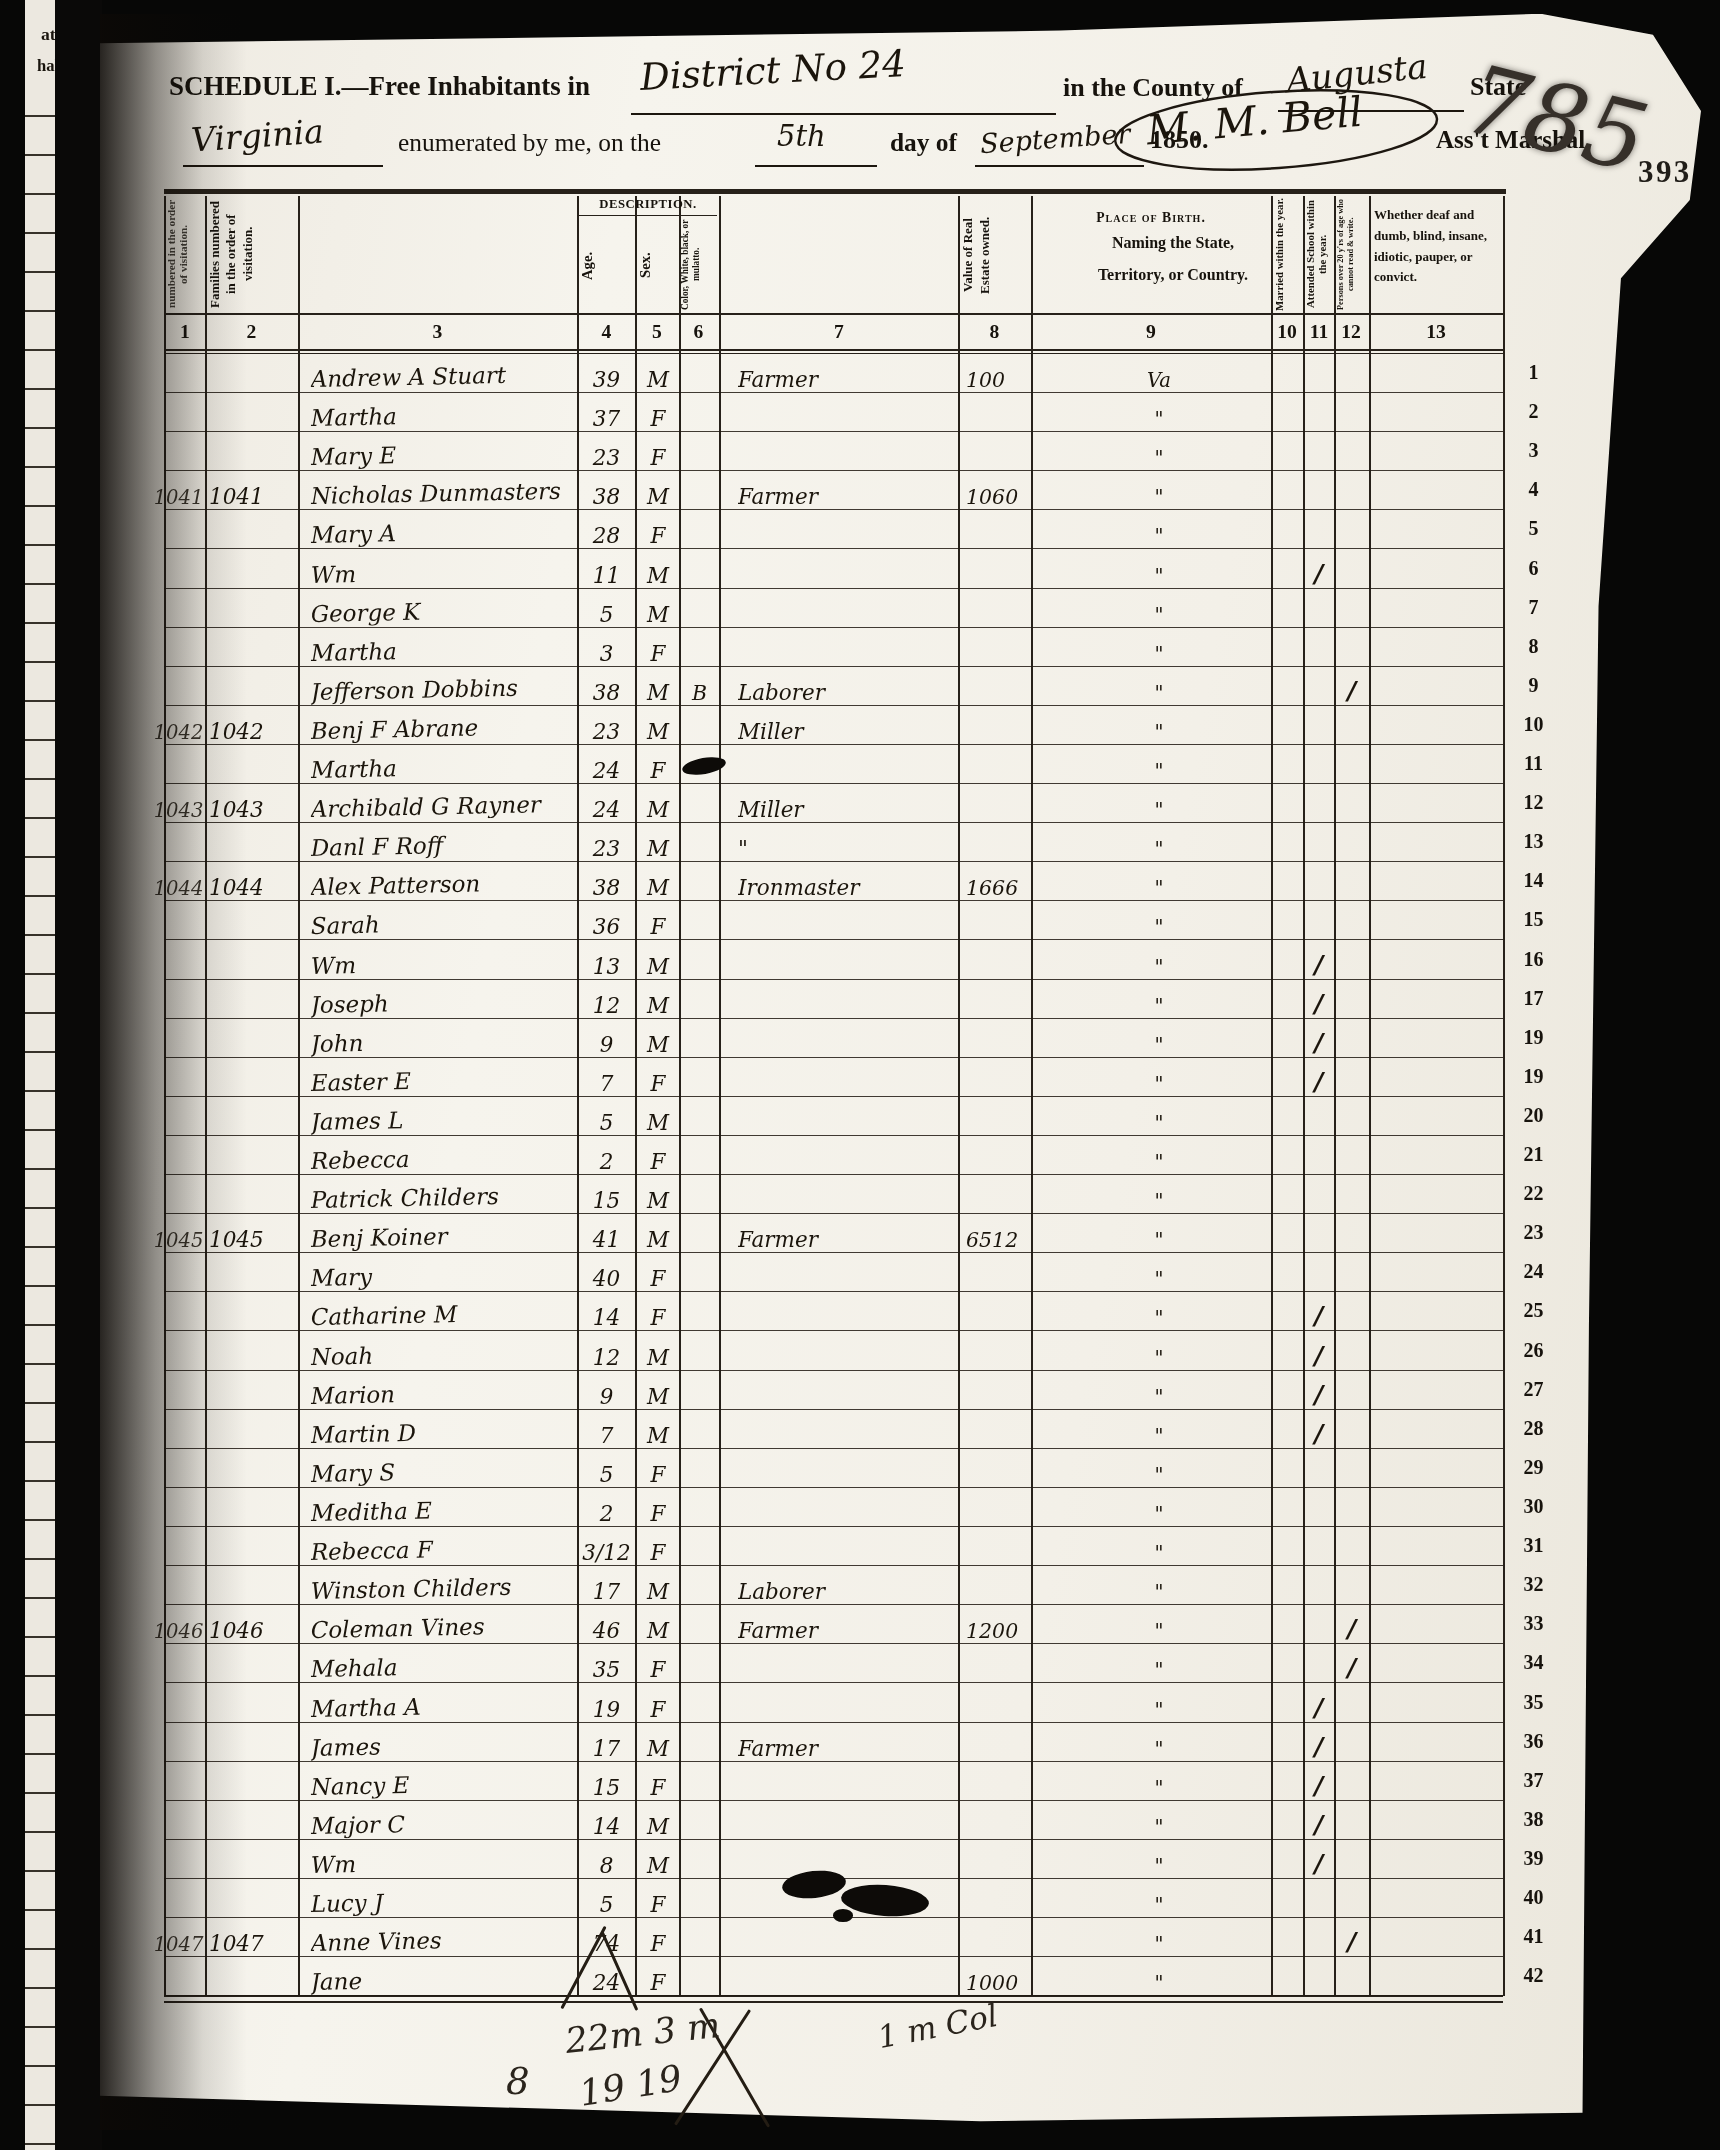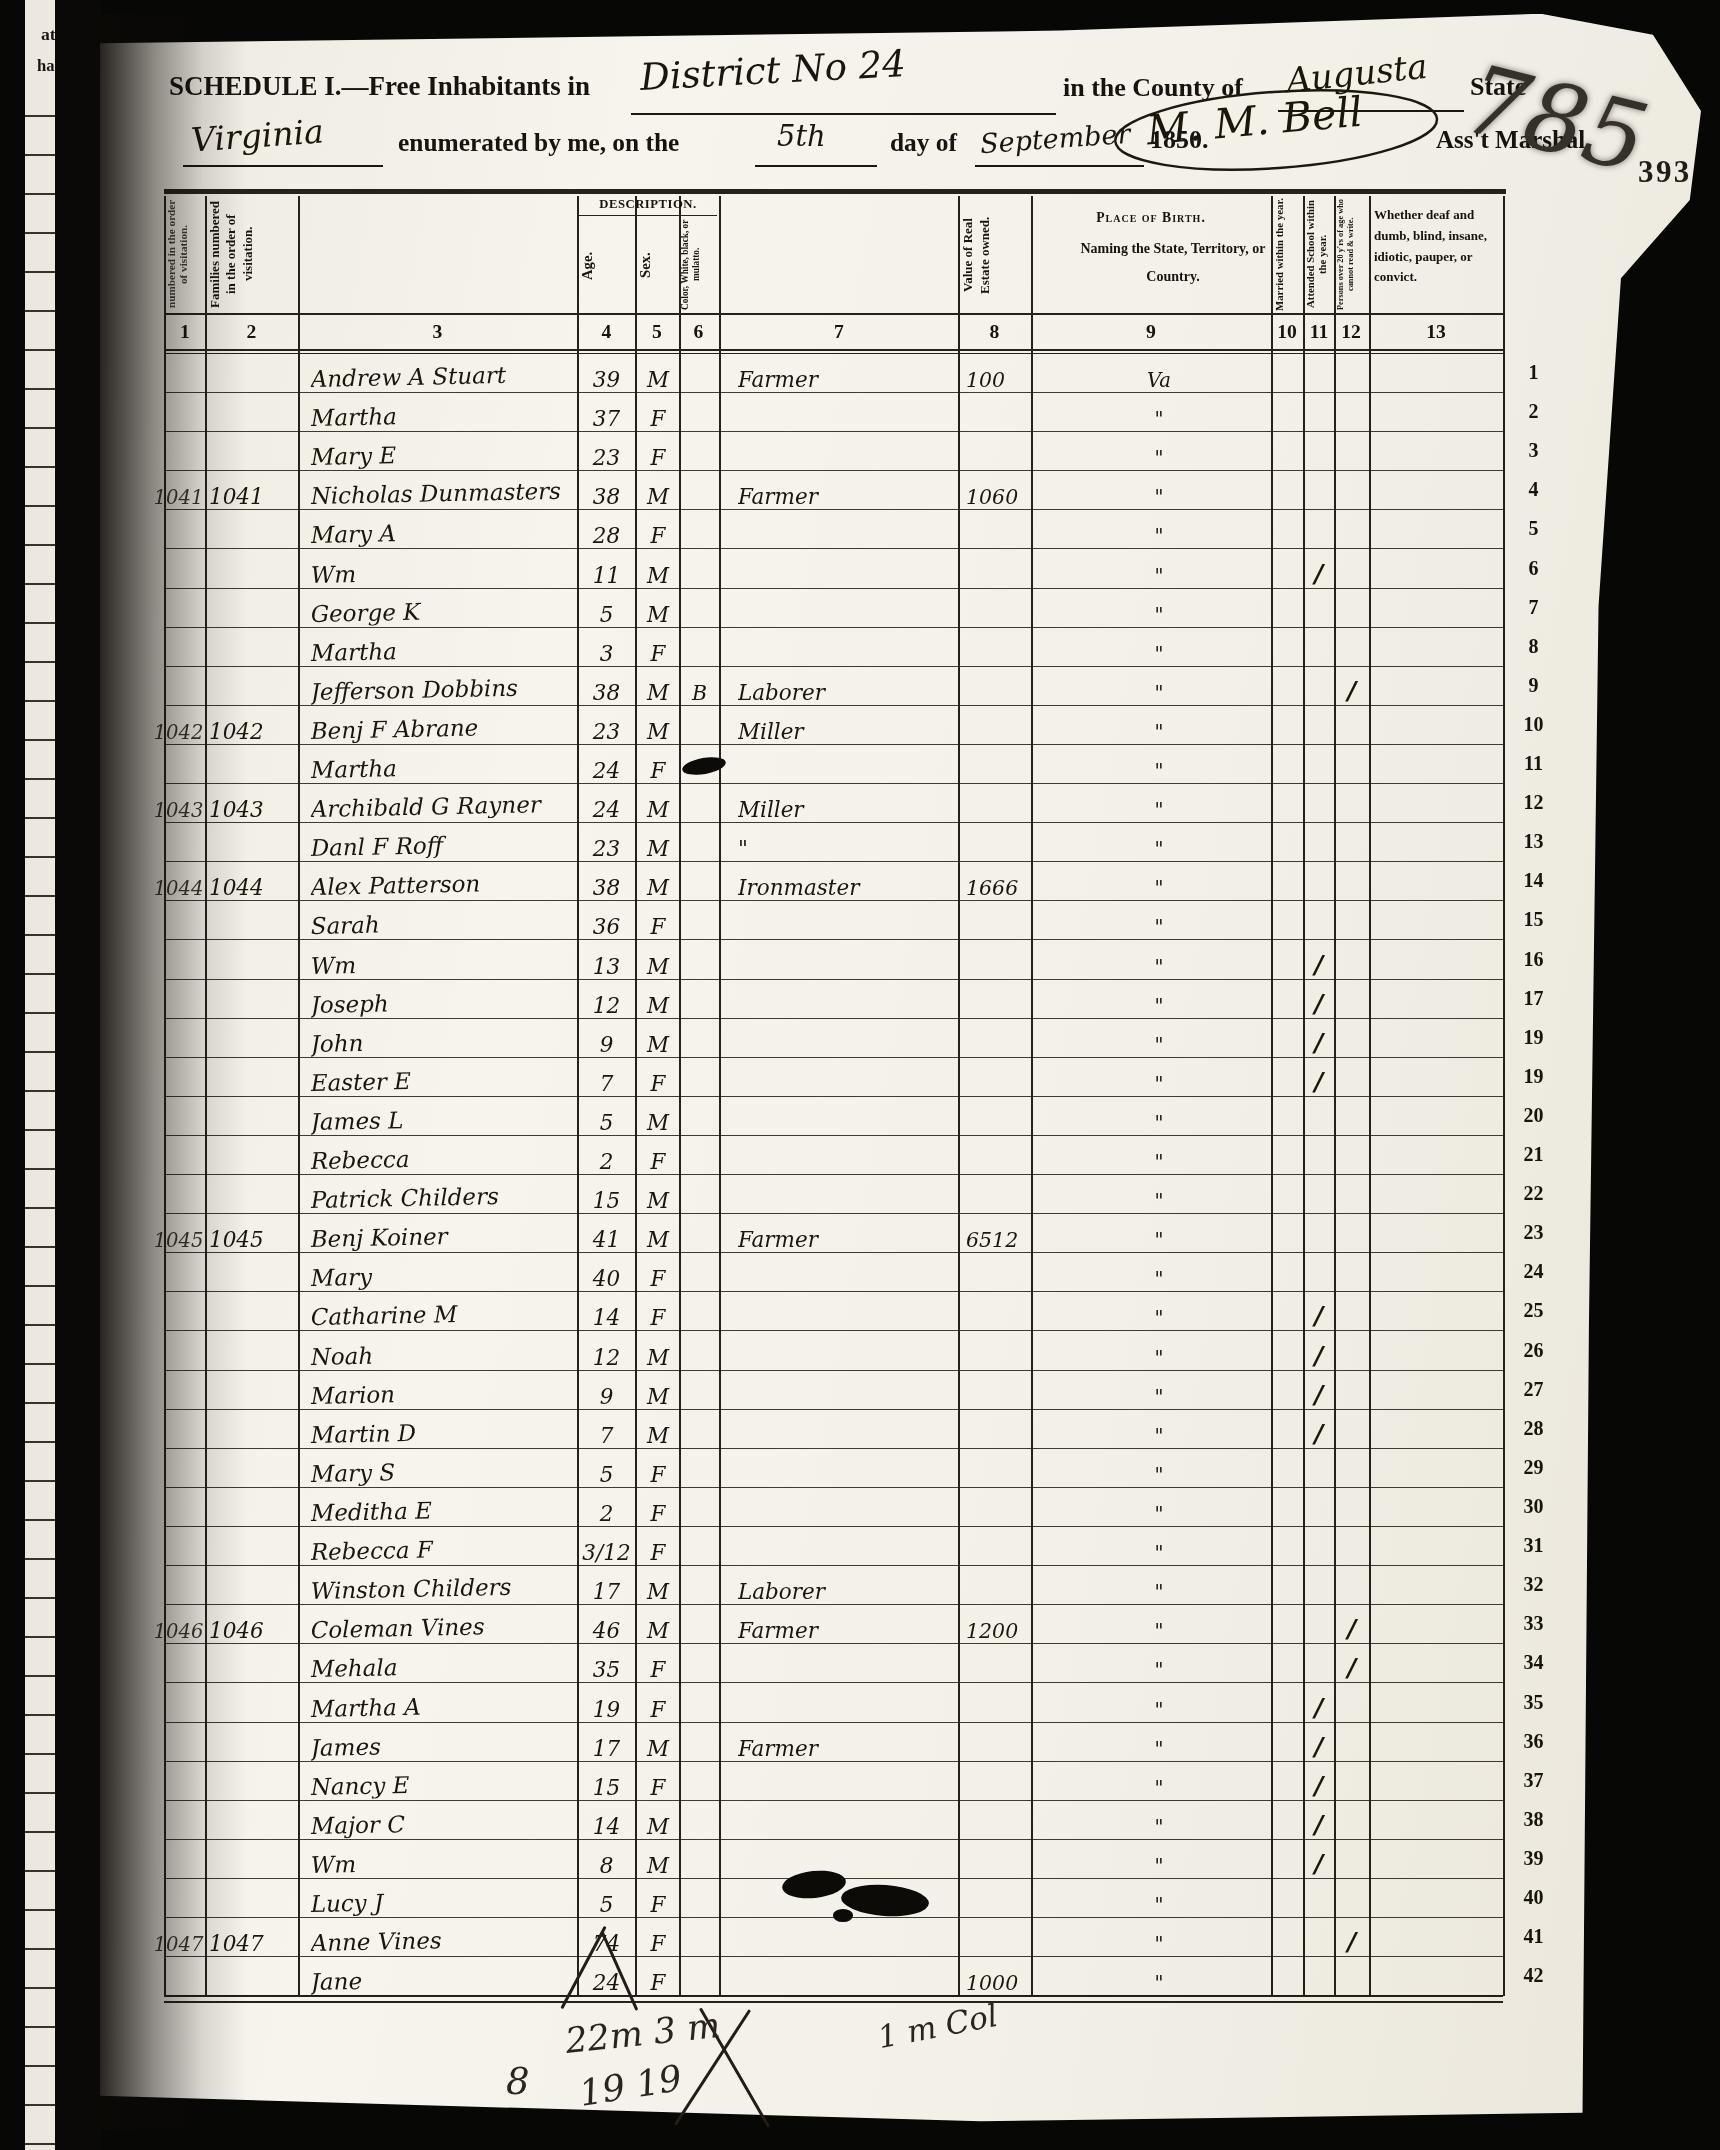--- a/index.html
+++ b/index.html
@@ -75,21 +75,21 @@
   <div class="abs printed" style="left:169px;top:71px;font-size:27px;font-weight:700;z-index:3;">SCHEDULE I.—Free Inhabitants in</div>
   <div class="abs hw" style="left:640px;top:49px;font-size:37px;transform:rotate(-3deg);z-index:4;">District No 24</div>
   <div class="underline-hw" style="left:631px;top:113px;width:425px;"></div>
   <div class="abs printed" style="left:1063px;top:73px;font-size:26px;font-weight:700;z-index:3;">in the County of</div>
   <div class="abs hw" style="left:1286px;top:53px;font-size:34px;transform:rotate(-6deg);z-index:4;">Augusta</div>
   <div class="underline-hw" style="left:1278px;top:110px;width:186px;"></div>
   <div class="abs printed" style="left:1470px;top:72px;font-size:26px;font-weight:700;z-index:3;">State</div>
 
   <div class="abs hw" style="left:191px;top:116px;font-size:33px;transform:rotate(-4deg);z-index:4;">Virginia</div>
   <div class="underline-hw" style="left:183px;top:165px;width:200px;"></div>
-  <div class="abs printed" style="left:398px;top:128px;font-size:25.4px;font-weight:700;z-index:3;">enumerated by me, on the</div>
+  <div class="abs printed" style="left:398px;top:128px;font-size:25.4px;font-weight:400;z-index:3;">enumerated by me, on the</div>
   <div class="abs hw" style="left:777px;top:119px;font-size:29px;z-index:4;">5th</div>
   <div class="underline-hw" style="left:755px;top:165px;width:122px;"></div>
   <div class="abs printed" style="left:890px;top:128px;font-size:25.4px;font-weight:700;z-index:3;">day of</div>
   <div class="abs hw" style="left:980px;top:123px;font-size:27px;transform:rotate(-4deg);z-index:4;">September</div>
   <div class="underline-hw" style="left:975px;top:165px;width:169px;"></div>
   <div class="abs printed" style="left:1150px;top:125px;font-size:26px;font-weight:700;z-index:3;">1850.</div>
 
   <svg class="abs" style="left:1110px;top:81px;z-index:3;" width="342" height="98" viewBox="0 0 700 200">
     <ellipse cx="340" cy="100" rx="330" ry="78" fill="none" stroke="#1d1710" stroke-width="5" transform="rotate(-4 340 100)"></ellipse>
   </svg>
@@ -103,21 +103,21 @@
   <div class="hcell rot" style="left:165px;width:39px;top:197px;height:114px;font-size:11.2px;opacity:.8;">numbered in the order of visitation.</div>
   <div class="hcell rot" style="left:207px;width:90px;top:197px;height:114px;font-size:13px;line-height:1.25;">Families numbered in the order of visitation.</div>
   <div class="hcell" style="left:579px;width:138px;top:197px;height:17.6px;font-size:12.7px;text-align:center;
        border-bottom:1.5px solid #27211a;letter-spacing:0.5px;">DESCRIPTION.</div>
   <div class="hcell rot" style="left:579px;width:55px;top:219px;height:93px;font-size:14.7px;">Age.</div>
   <div class="hcell rot" style="left:637px;width:41px;top:219px;height:93px;font-size:14.7px;">Sex.</div>
   <div class="hcell rot" style="left:680px;width:37px;top:217px;height:95px;font-size:9.3px;line-height:1.2;">Color, White, black, or mulatto.</div>
   <div class="hcell rot" style="left:960px;width:69px;top:200px;height:111px;font-size:13px;line-height:1.3;">Value of Real Estate owned.</div>
   <div class="hcell" style="left:1033px;width:236px;top:210px;height:103px;text-align:center;">
       <div style="font-size:13.7px;letter-spacing:1px;font-variant:small-caps;">Place of Birth.</div>
-      <div style="font-size:14px;line-height:2.0;margin-top:9px;padding-left:44px;">Naming the State, Territory, or Country.</div>
+      <div style="font-size:16px;line-height:2.0;margin-top:1px;padding-left:44px;">Naming the State, Territory, or Country.</div>
   </div>
   <div class="hcell rot" style="left:1273px;width:28px;top:198px;height:113px;font-size:10.8px;line-height:1.15;">Married within the year.</div>
   <div class="hcell rot" style="left:1304px;width:29px;top:198px;height:113px;font-size:10.8px;line-height:1.15;">Attended School within the year.</div>
   <div class="hcell rot" style="left:1336px;width:31px;top:198px;height:113px;font-size:8.3px;line-height:1.15;">Persons over 20 y'rs of age who cannot read &amp; write.</div>
   <div class="hcell" style="left:1374px;width:125px;top:205px;height:108px;font-size:13px;line-height:1.6;font-weight:700;">Whether deaf and dumb, blind, insane, idiotic, pauper, or convict.</div>
 
   <div id="numrow">
       <span class="numrow-cell printed" style="left: 164px; width: 42px; top: 321px;">1</span>
       <span class="numrow-cell printed" style="left: 205px; width: 93px; top: 321px;">2</span>
       <span class="numrow-cell printed" style="left: 298px; width: 279px; top: 321px;">3</span>

